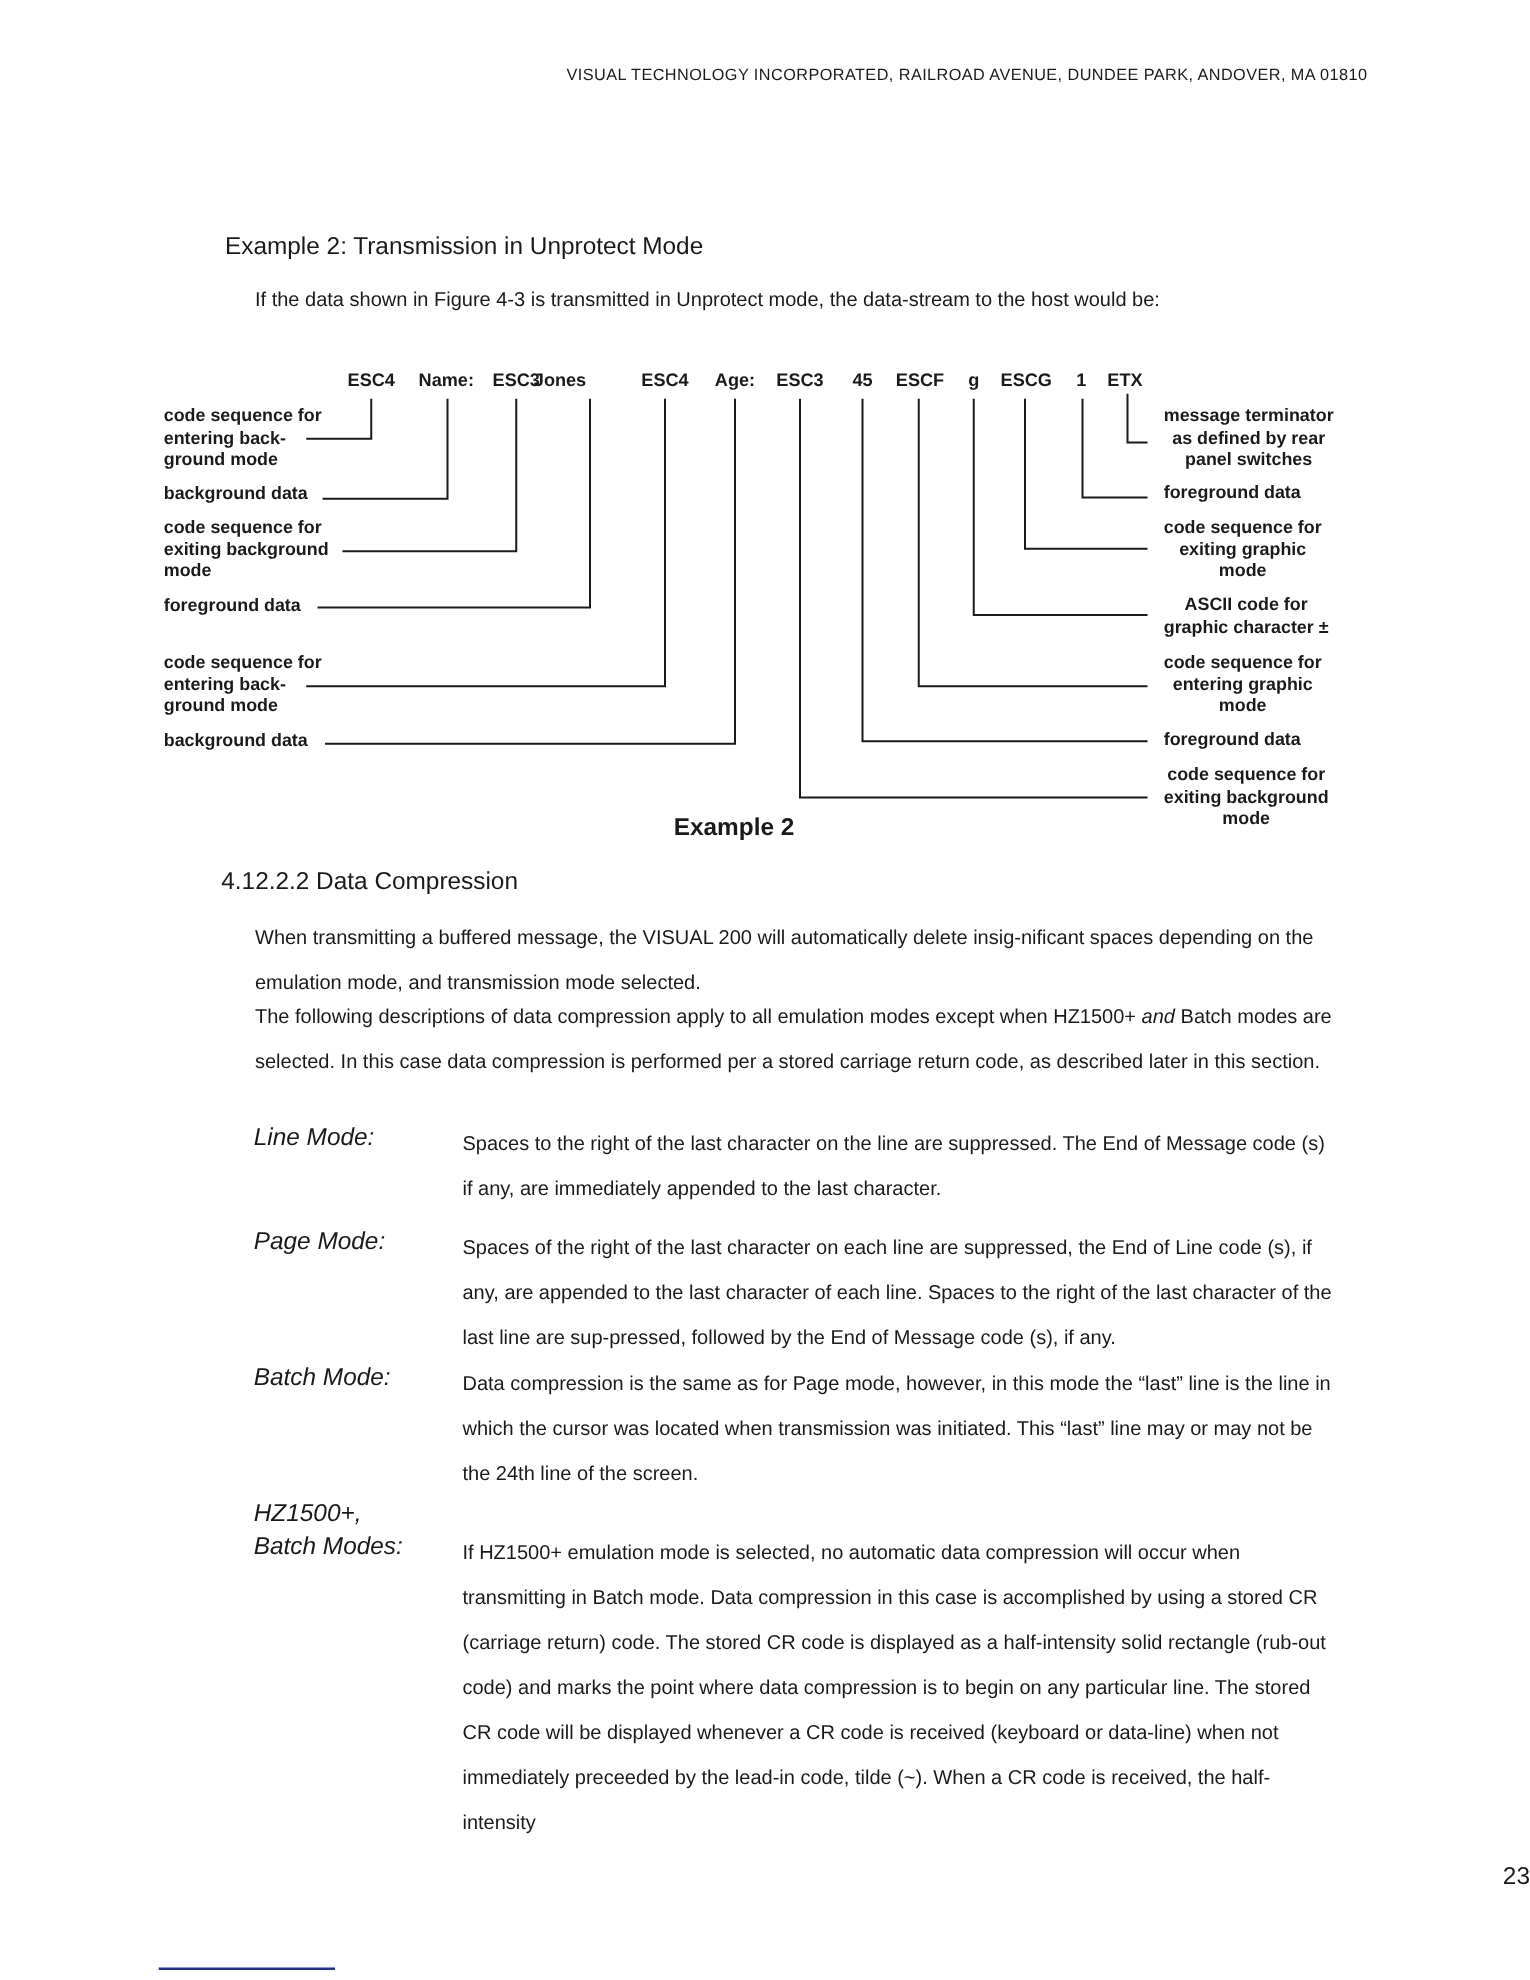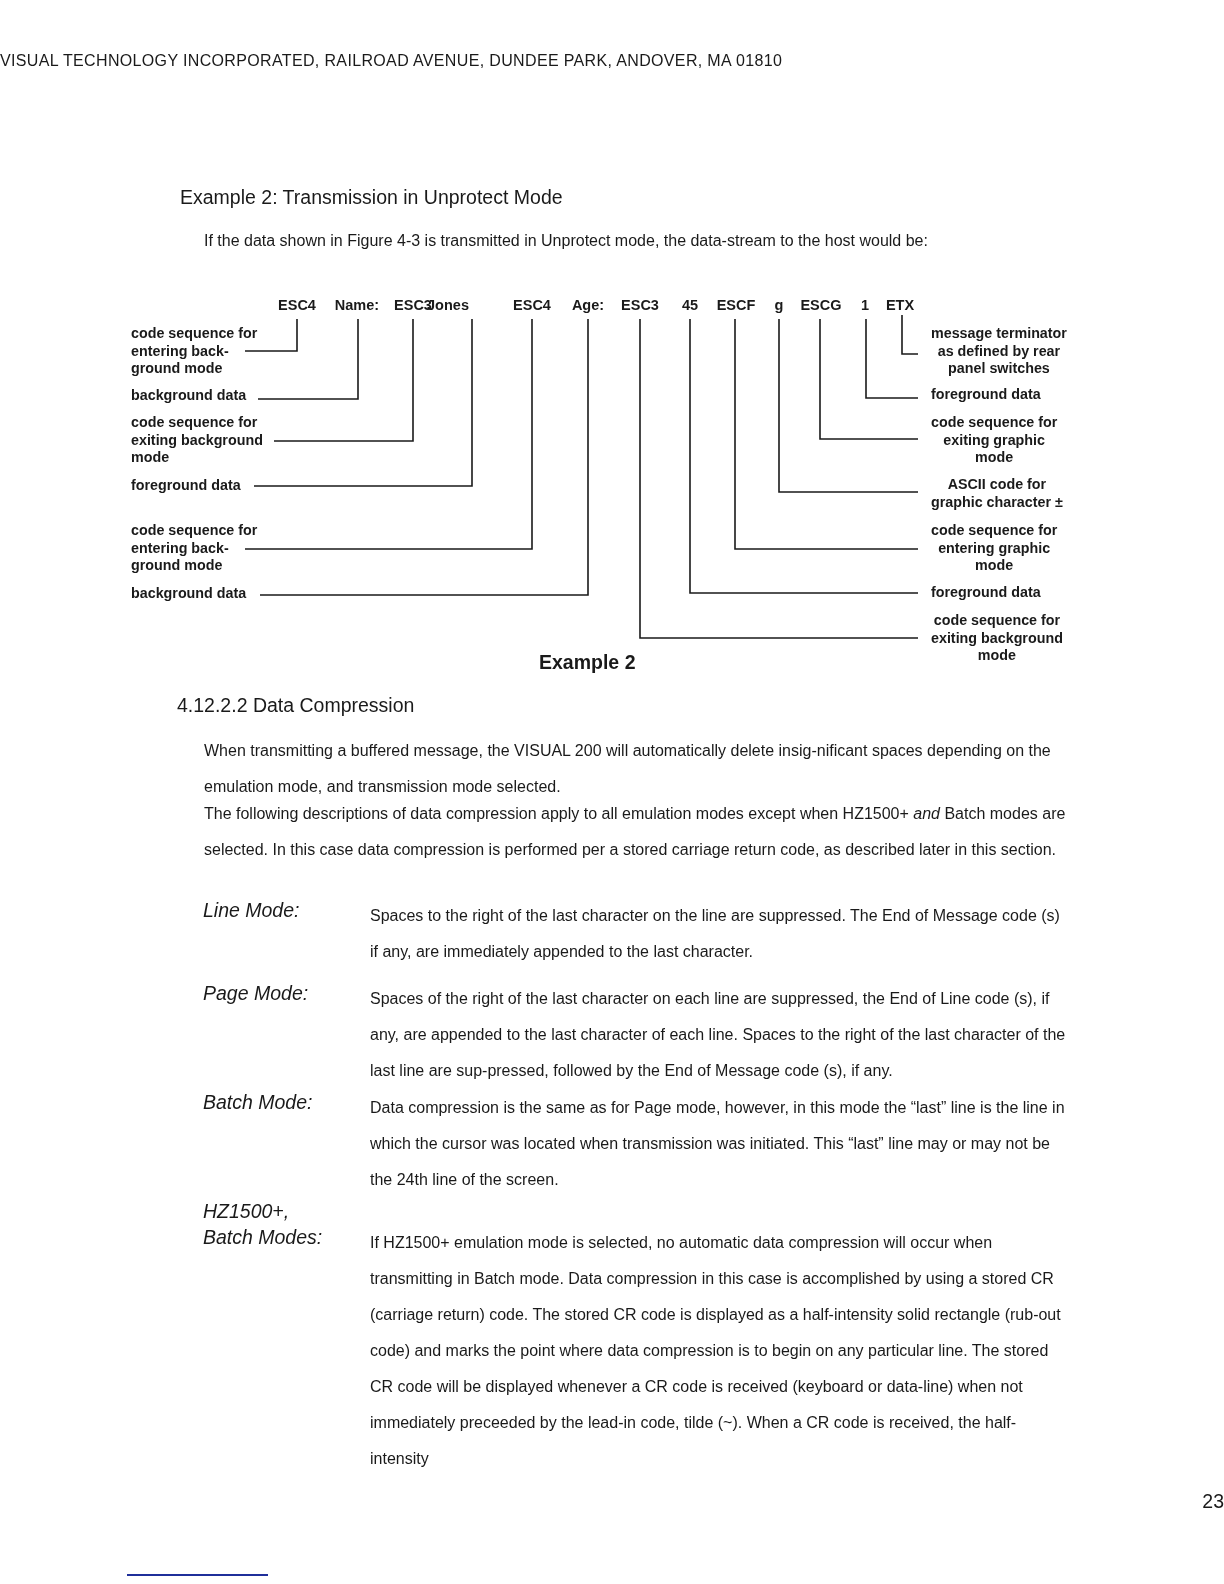--- a/index.html
+++ b/index.html
@@ -2,22 +2,22 @@
 <html><head>
 <meta charset="utf-8">
 <style>
   html, body { margin: 0; padding: 0; background: #ffffff; }
   body {
     width: 1224px; height: 1584px; position: relative; overflow: hidden;
     font-family: "Liberation Sans", sans-serif; color: #1a1a1a;
   }
   .abs { position: absolute; }
   .header {
-    left: 0; width: 1094px; top: 52px; text-align: left;
-    font-size: 16px; letter-spacing: 0.35px;
+    left: 0; width: 1094px; top: 52px; text-align: right;
+    font-size: 13px; letter-spacing: 0.35px;
   }
   .h-example { left: 180px; top: 186px; font-size: 19.5px; }
   .para { font-size: 16px; line-height: 36px; }
   .p-intro { left: 204px; top: 223px; width: 860px; }
   .dia-code {
     top: 297px; font-size: 14.5px; font-weight: bold;
     transform: translateX(-50%); white-space: nowrap; text-align: center;
   }
   .lbl { font-size: 14.3px; line-height: 17.5px; white-space: nowrap; font-weight: bold; }
   .lbl-l { left: 131px; }

